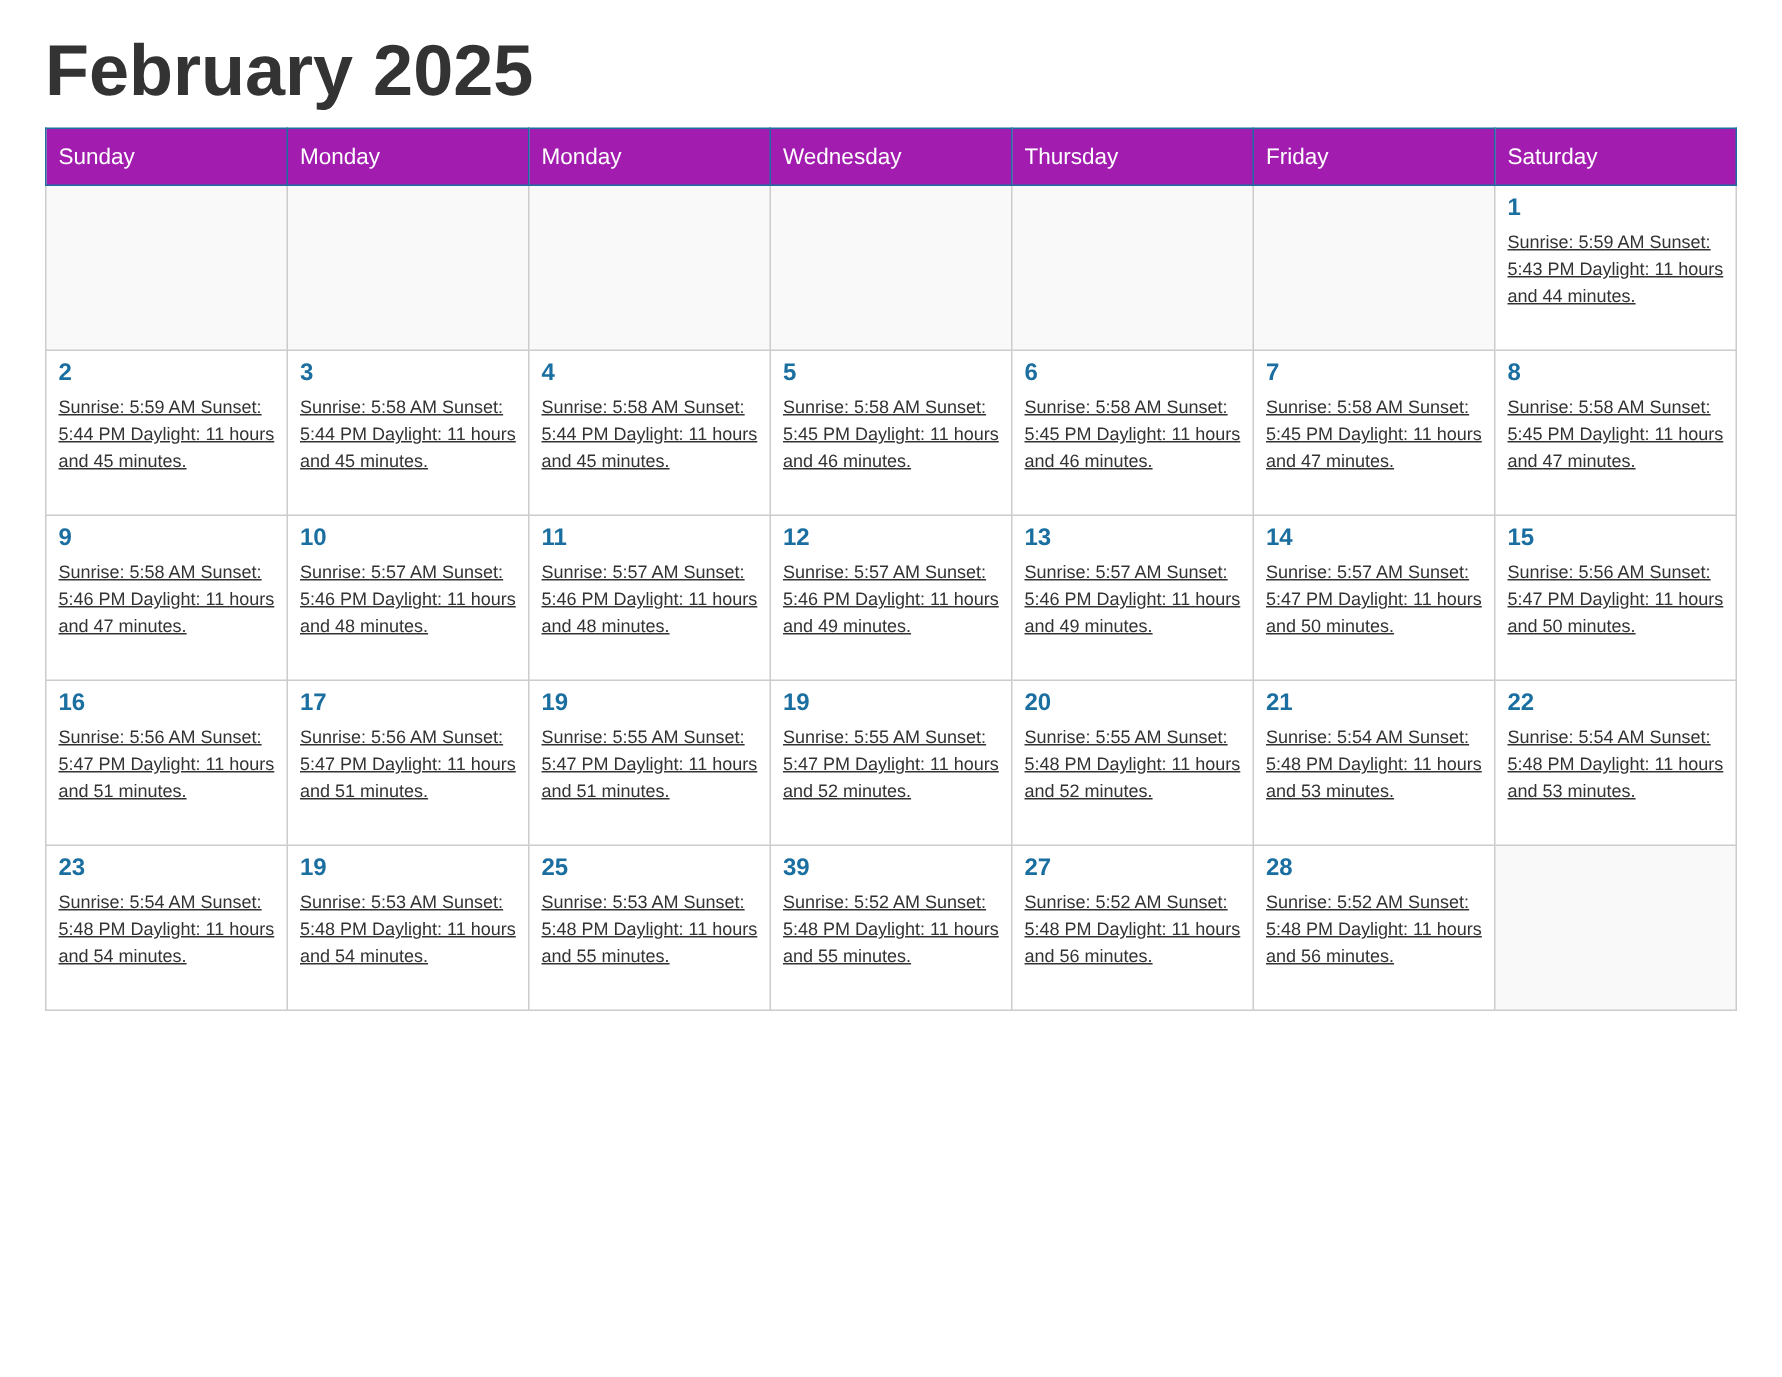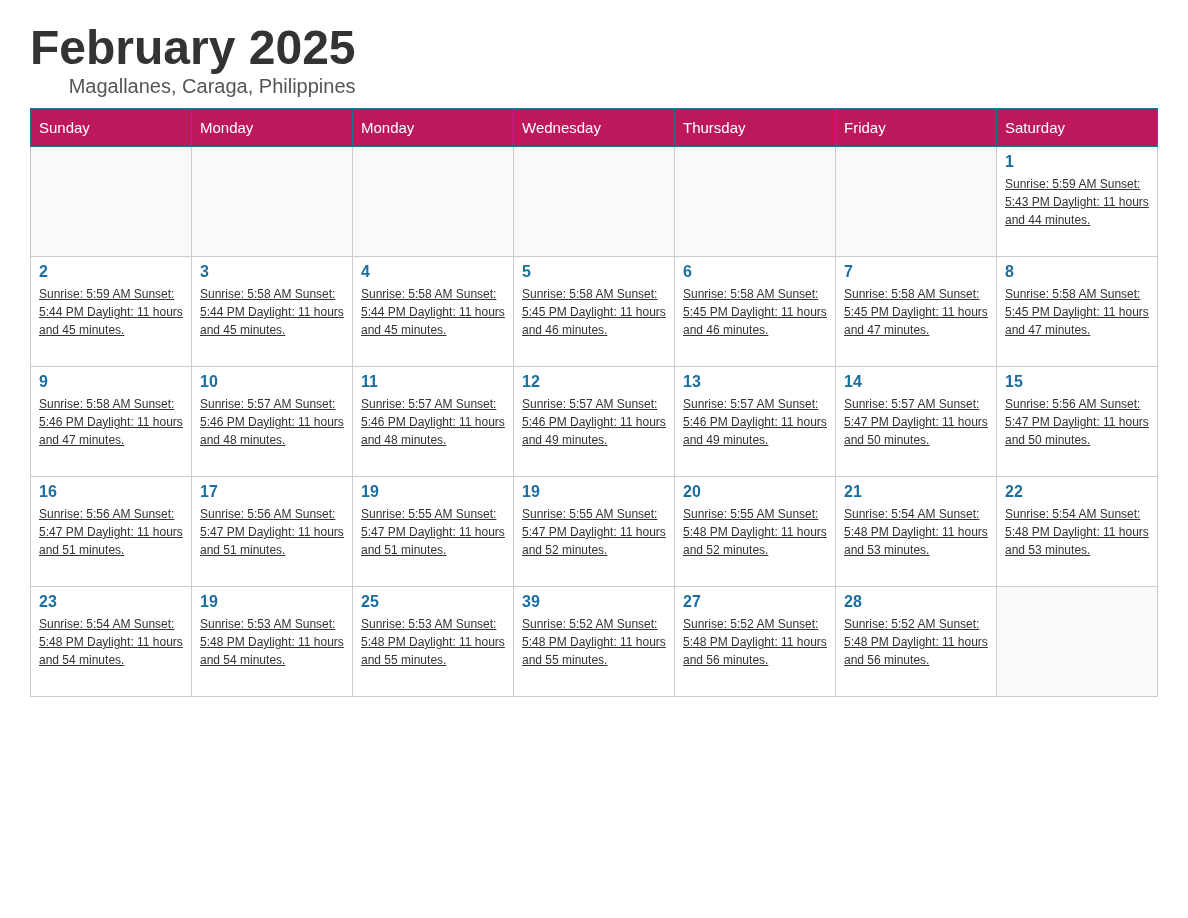--- a/index.html
+++ b/index.html
@@ -59,21 +59,21 @@
     .location-subtitle {
       font-size: 20px;
       color: #555;
     }
     .calendar-table {
       width: 100%;
       border-collapse: collapse;
       border: 1px solid #ccc;
     }
     .calendar-table th {
-      background-color: #be185d;
+      background-color: #a21caf;
       color: #fff;
       padding: 10px 8px;
       font-size: 15px;
       font-weight: normal;
       text-align: left;
       border: 1px solid #1a6fa0;
     }
     .calendar-table td {
       vertical-align: top;
       border: 1px solid #ccc;
@@ -102,21 +102,20 @@
     .week-row td {
       height: 110px;
     }
   </style>
 </head>
 <body>
 
 <div class="header">
   <div class="title-block">
     <div class="month-title">February 2025</div>
-    <div class="location-subtitle">Magallanes, Caraga, Philippines</div>
   </div>
 </div>
 
 <table class="calendar-table">
   <thead>
     <tr>
     <th>Sunday</th>
         <th>Monday</th>
         <th>Monday</th>
         <th>Wednesday</th>

